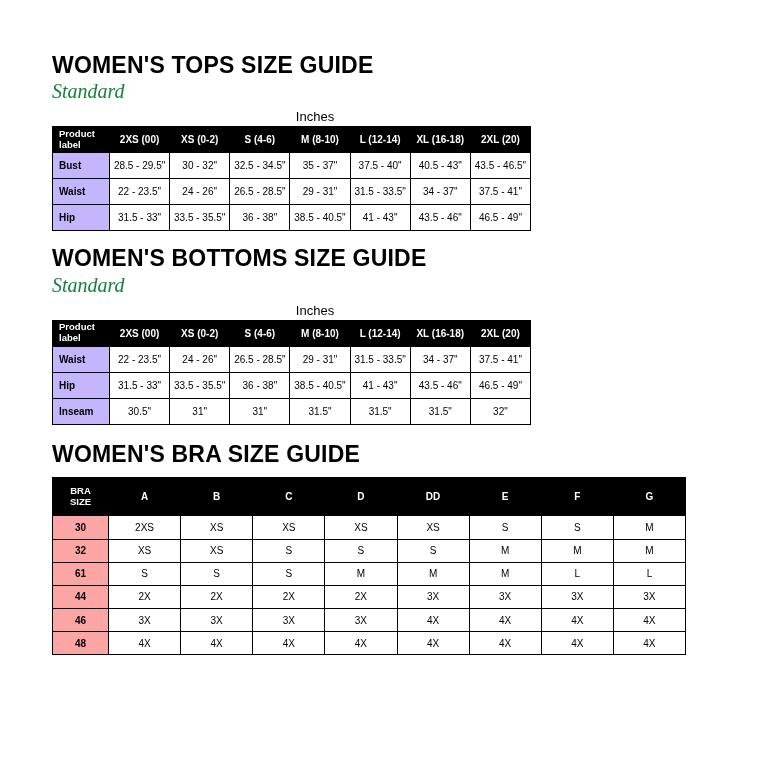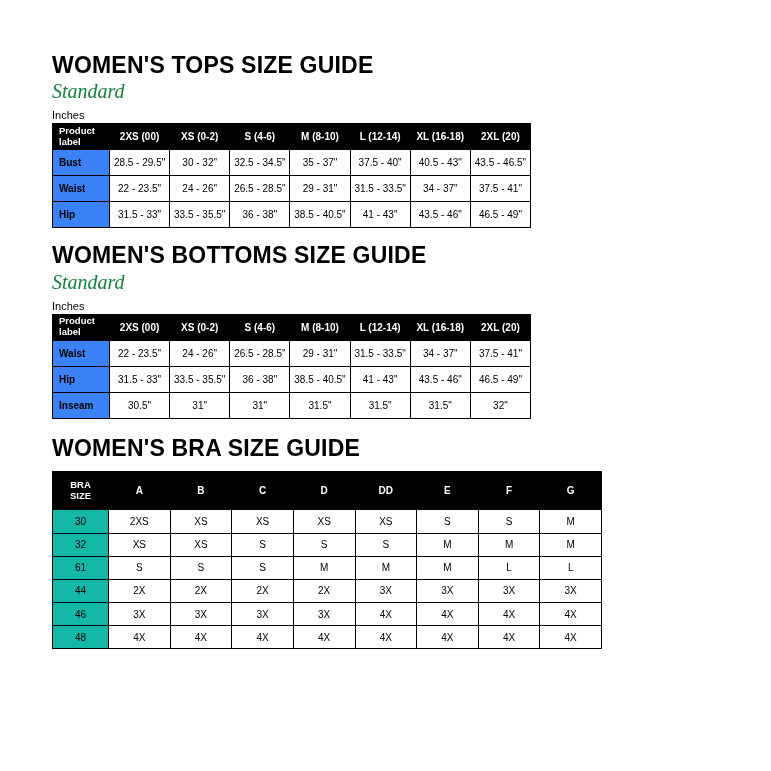--- a/index.html
+++ b/index.html
@@ -31,22 +31,23 @@
   }
   .guide-subtitle {
     font-size: 20px;
     font-style: italic;
     color: #15803d;
     margin: 0 0 6px 0;
     line-height: 1.15;
     font-family: "Liberation Serif", serif;
   }
   .unit-label {
-    font-size: 11px;
-    color: #000;
+    font-size: 13px;
+    color: #000;
+    text-align: center;
     width: 526px;
     margin: 0 0 2px 0;
   }
 
   table {
     border-collapse: collapse;
     table-layout: fixed;
     font-size: 10px;
   }
   table.measure {
@@ -65,63 +66,63 @@
     font-weight: bold;
     font-size: 10px;
   }
   table.measure thead th.corner {
     text-align: left;
     padding-left: 6px;
     line-height: 1.15;
     font-size: 9.5px;
   }
   table.measure tbody th {
-    background: #3b82f6;
+    background: #c4b5fd;
     color: #000;
     font-weight: bold;
     text-align: left;
     padding-left: 6px;
     font-size: 10px;
   }
   table.measure tbody td {
     color: #000;
     font-weight: normal;
   }
 
   
   .measure col.c0 { width: 57px; }
   .measure col.cx { width: auto; }
 
   
   .bra-wrap { margin-top: 10px; }
   table.bra {
-    width: 550px;
+    width: 634px;
   }
   table.bra th, table.bra td {
     border: 1px solid #000;
     text-align: center;
     vertical-align: middle;
     height: 23.2px;
     padding: 0 2px;
     font-size: 10px;
   }
   table.bra thead th {
     background: #000;
     color: #fff;
     font-weight: bold;
     height: 38px;
   }
   table.bra thead th.corner {
     font-size: 9.5px;
     line-height: 1.1;
   }
   table.bra tbody th {
-    background: #14b8a6;
-    color: #000;
-    font-weight: normal;
+    background: #fca5a5;
+    color: #000;
+    font-weight: bold;
   }
   table.bra tbody td {
     color: #000;
   }
   .bra col.c0 { width: 56px; }
 
   .sp-1 { height: 14px; }
   .sp-2 { height: 16px; }
 </style>
 </head>

